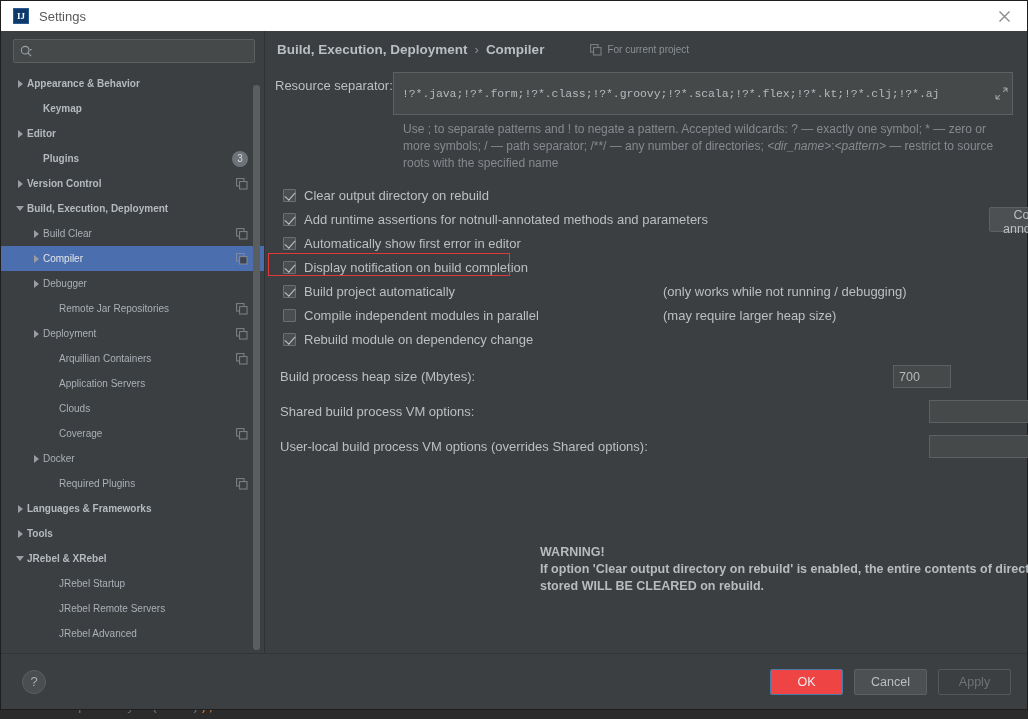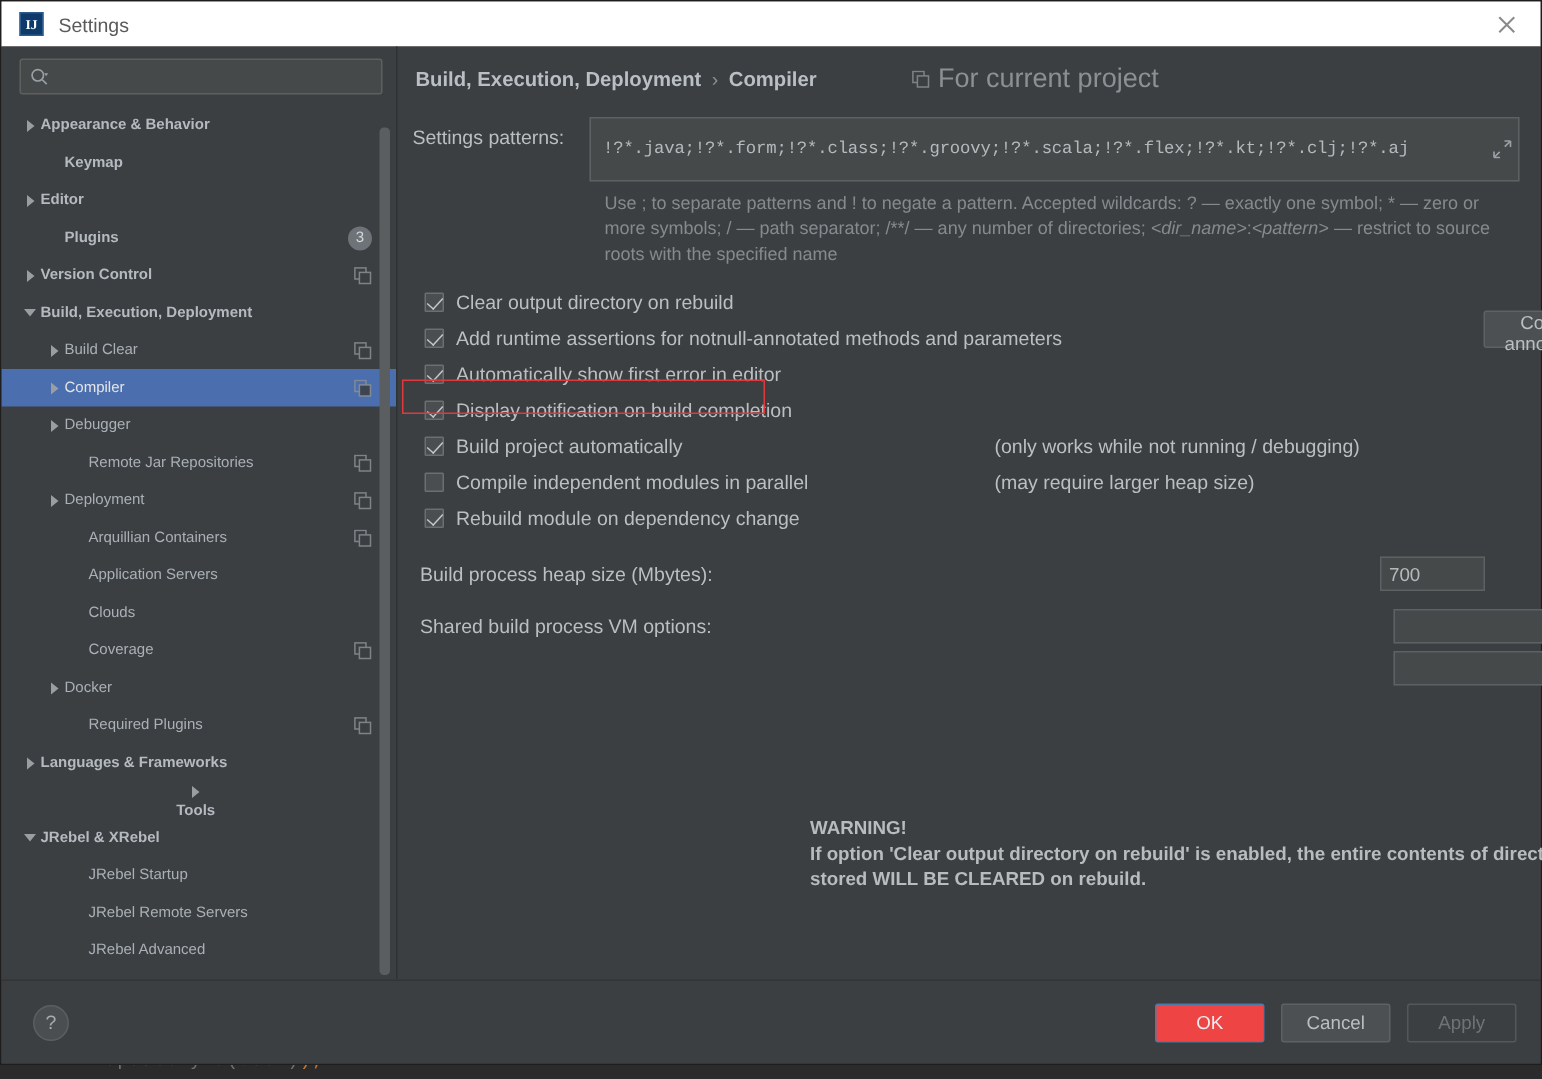--- a/index.html
+++ b/index.html
@@ -203,22 +203,22 @@
     display: flex;
     align-items: center;
     padding: 11px 0 0 2px;
     white-space: nowrap;
   }
   .bc-main { font-size: 13.5px; font-weight: bold; color: #b9bfc4; }
   .bc-sep { font-size: 13px; color: #8a8f94; margin: 0 7px; }
   .bc-leaf { font-size: 13.5px; font-weight: bold; color: #b9bfc4; }
   .proj-scope {
     display: flex; align-items: center;
-    margin-left: 64px;
-    font-size: 18px;
+    margin-left: 46px;
+    font-size: 10px;
     color: #8b9095;
   }
   .proj-scope .copy-ic { margin-right: 5px; }
 
   .row-res {
     display: flex;
     align-items: flex-start;
     margin-top: 15px;
   }
   .lbl-res {
@@ -338,21 +338,21 @@
   .txtbox {
     background: #45494a;
     border: 1px solid #5e6163;
     height: 23px;
     color: #b6b9bc;
     font-size: 12.5px;
     font-family: "Liberation Sans", sans-serif;
     padding: 0 5px;
     outline: none;
   }
-  .heap-box { position: absolute; left: 655px; width: 70px; }
+  .heap-box { position: absolute; left: 628px; width: 58px; }
   .vm-box1  { position: absolute; left: 664px; width: 342px; }
   .vm-box2  { position: absolute; left: 664px; width: 342px; }
 
   .warning {
     position: absolute;
     left: 275px; bottom: 58px;
     width: 730px;
     font-size: 12.5px;
     font-weight: bold;
     color: #b8bcbf;
@@ -564,21 +564,21 @@
                 <rect x="0.6" y="0.6" width="7.4" height="7.4" stroke="#8b9095" stroke-width="1" fill="none"></rect>
                 <rect x="3.6" y="3.6" width="7.4" height="7.4" stroke="#8b9095" stroke-width="1" fill="#3c3f41"></rect>
               </svg>
             </div>
             <div class="tree-row bold" style="padding-left: 12px;">
               <span class="tw">
                 <span class="arrow-r"></span>
               </span>
               <span class="tree-label">Languages &amp; Frameworks</span>
             </div>
-            <div class="tree-row bold" style="padding-left: 12px; flex-direction: column;">
+            <div class="tree-row bold" style="padding-left: 12px;">
               <span class="tw">
                 <span class="arrow-r"></span>
               </span>
               <span class="tree-label">Tools</span>
             </div>
             <div class="tree-row bold" style="padding-left: 12px;">
               <span class="tw">
                 <span class="arrow-d"></span>
               </span>
               <span class="tree-label">JRebel &amp; XRebel</span>
@@ -615,21 +615,21 @@
           <span class="proj-scope">
             <svg class="copy-ic" width="12" height="12" viewBox="0 0 12 12" aria-hidden="true">
               <rect x="0.6" y="0.6" width="7.4" height="7.4" stroke="#8b9095" stroke-width="1" fill="none"></rect>
               <rect x="3.6" y="3.6" width="7.4" height="7.4" stroke="#8b9095" stroke-width="1" fill="#3c3f41"></rect>
             </svg>
             <span>For current project</span>
           </span>
         </div>
 
         <div class="row-res">
-          <div class="lbl-res">Settings patterns:</div>
+          <div class="lbl-res">Resource separator:</div>
           <div class="res-field">
             <input type="text" value="!?*.java;!?*.form;!?*.class;!?*.groovy;!?*.scala;!?*.flex;!?*.kt;!?*.clj;!?*.aj" style="">
             <svg class="expand-ic" width="13" height="13" viewBox="0 0 13 13" aria-hidden="true">
               <path d="M12 1 L8 1 M12 1 L12 5 M12 1 L8.2 4.8" stroke="#9aa0a5" stroke-width="1.1" fill="none"></path>
               <path d="M1 12 L5 12 M1 12 L1 8 M1 12 L4.8 8.2" stroke="#9aa0a5" stroke-width="1.1" fill="none"></path>
             </svg>
           </div>
         </div>
 
         <div class="hint">
@@ -675,20 +675,21 @@
           <span class="fl">Build process heap size (Mbytes):</span>
           <input class="txtbox heap-box" type="text" value="700" style="">
         </div>
 
         <div class="field-row" style="margin-top:20px;">
           <span class="fl">Shared build process VM options:</span>
           <input class="txtbox vm-box1" type="text" value="" style="">
         </div>
 
         <div class="field-row" style="margin-top:20px;">
+          <span class="fl">User-local build process VM options (overrides Shared options):</span>
           <input class="txtbox vm-box2" type="text" value="" style="">
         </div>
 
         <div class="warning">
           <div>WARNING!</div>
           <div>If option 'Clear output directory on rebuild' is enabled, the entire contents of directories where generated sources are stored WILL BE CLEARED on rebuild.</div>
         </div>
 
       </div>
     </div>

